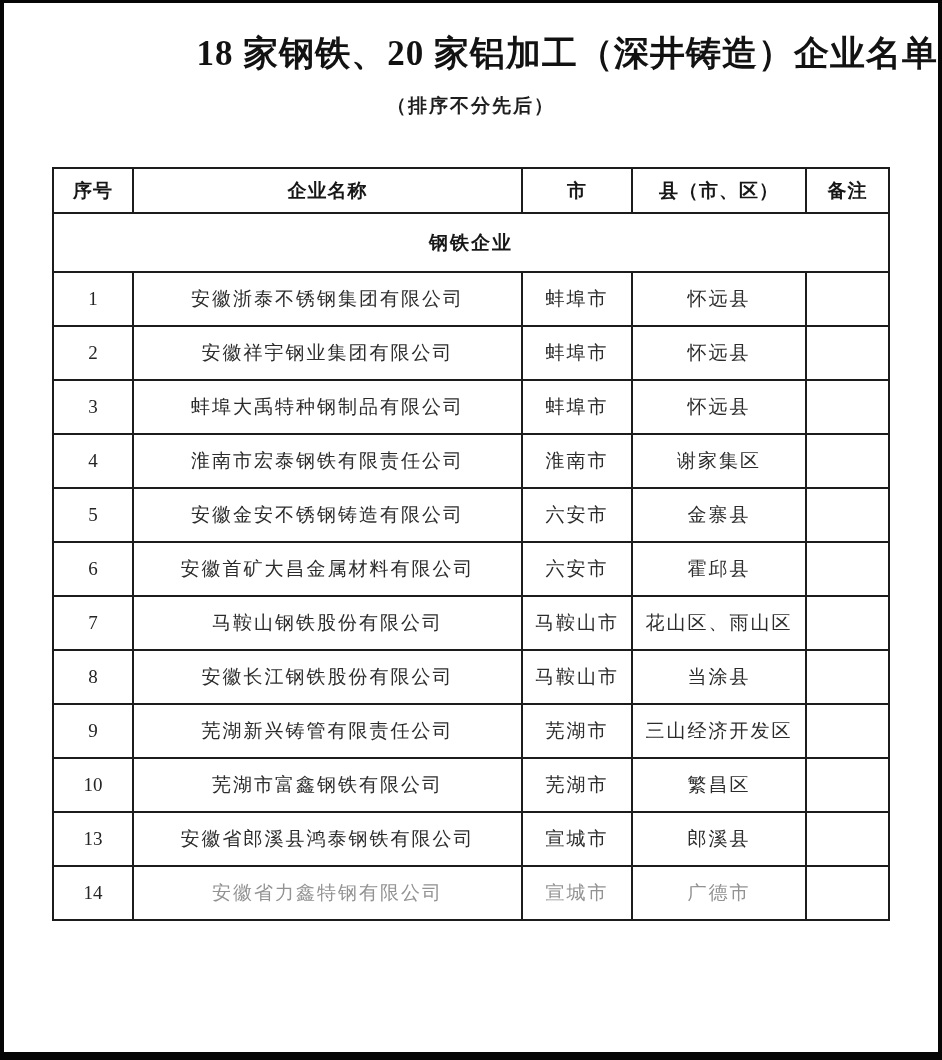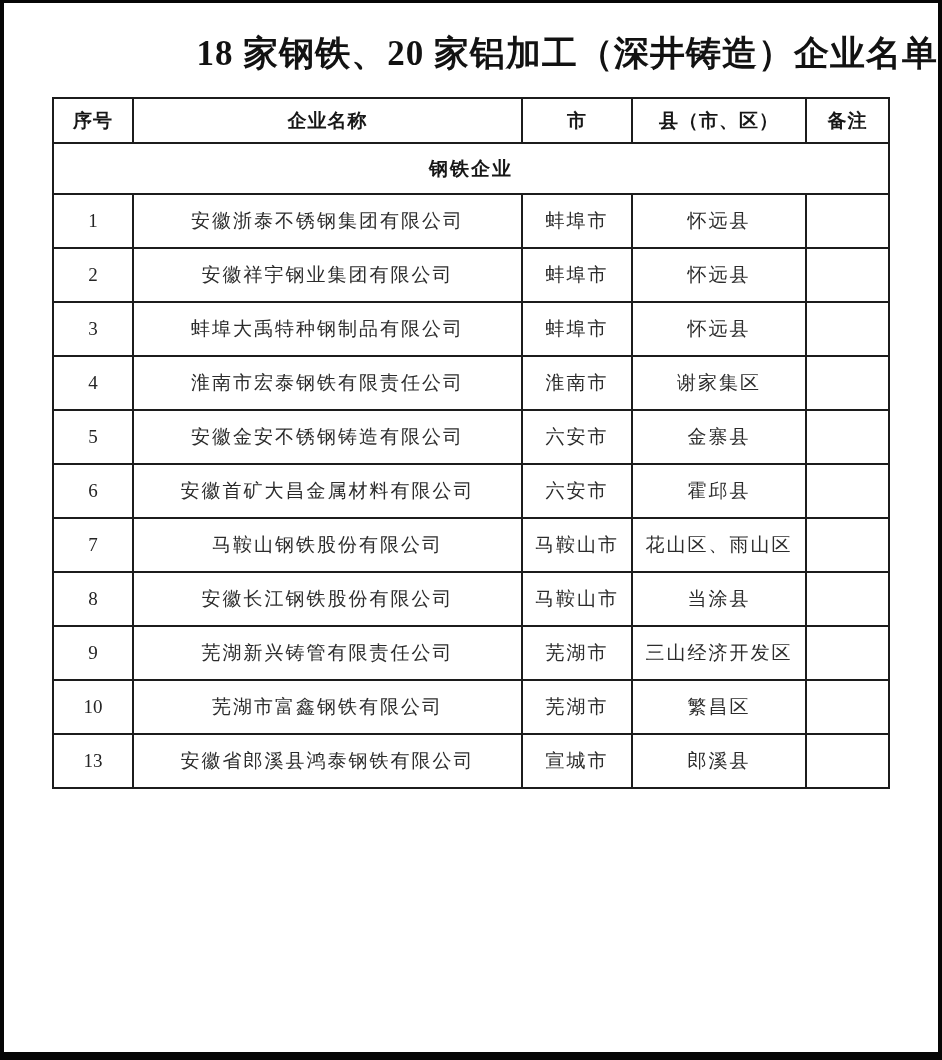--- a/index.html
+++ b/index.html
@@ -32,21 +32,21 @@
     font-size: 19px;
     letter-spacing: 2px;
     color: #1e1e1e;
     font-weight: bold;
   }
 
   table.company-table {
     border-collapse: collapse;
     table-layout: fixed;
     width: 836px;
-    margin: 20px auto 0 auto;
+    margin: 48px auto 0 auto;
   }
   .company-table col.c-no     { width: 80px; }
   .company-table col.c-name   { width: 389px; }
   .company-table col.c-city   { width: 110px; }
   .company-table col.c-county { width: 174px; }
   .company-table col.c-note   { width: 83px; }
 
   .company-table th,
   .company-table td {
     border: 2px solid #1c1c1c;
@@ -57,21 +57,21 @@
     white-space: nowrap;
   }
   .company-table thead tr { height: 45px; }
   .company-table thead th {
     font-family: "Liberation Sans", sans-serif;
     font-weight: bold;
     font-size: 19px;
     letter-spacing: 1px;
     color: #171717;
   }
-  tr.section-row { height: 51px; }
+  tr.section-row { height: 59px; }
   tr.section-row td {
     font-family: "Liberation Sans", sans-serif;
     font-weight: bold;
     font-size: 19px;
     letter-spacing: 2px;
     color: #171717;
   }
   tr.data-row { height: 54px; }
   tr.data-row td {
     font-size: 19px;
@@ -93,20 +93,21 @@
     color: #929292;
   }
 </style>
 </head>
 <body>
 
 <div class="page">
 
   <h1 class="doc-title">18 家钢铁、20 家铝加工（深井铸造）企业名单</h1>
 
+  <div class="doc-subtitle">（排序不分先后）</div>
 
   <table class="company-table">
     <colgroup>
       <col class="c-no">
         <col class="c-name">
         <col class="c-city">
         <col class="c-county">
         <col class="c-note">
     </colgroup>
     <thead>
@@ -192,16 +193,23 @@
     <td class="cell-county">繁昌区</td>
     <td class="cell-note"></td>
   </tr>
         <tr class="data-row">
     <td class="cell-no">13</td>
     <td class="cell-name">安徽省郎溪县鸿泰钢铁有限公司</td>
     <td class="cell-city">宣城市</td>
     <td class="cell-county">郎溪县</td>
     <td class="cell-note"></td>
   </tr>
+        <tr class="data-row muted">
+    <td class="cell-no">14</td>
+    <td class="cell-name">安徽省力鑫特钢有限公司</td>
+    <td class="cell-city">宣城市</td>
+    <td class="cell-county">广德市</td>
+    <td class="cell-note"></td>
+  </tr>
       </tbody>
   </table>
 
 </div>
 
 </body></html>

